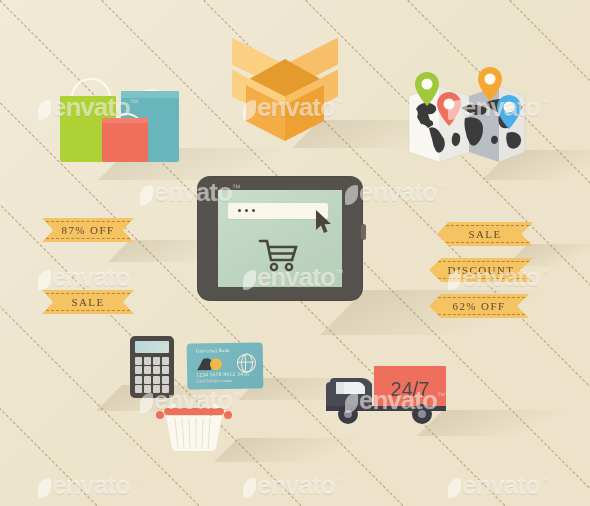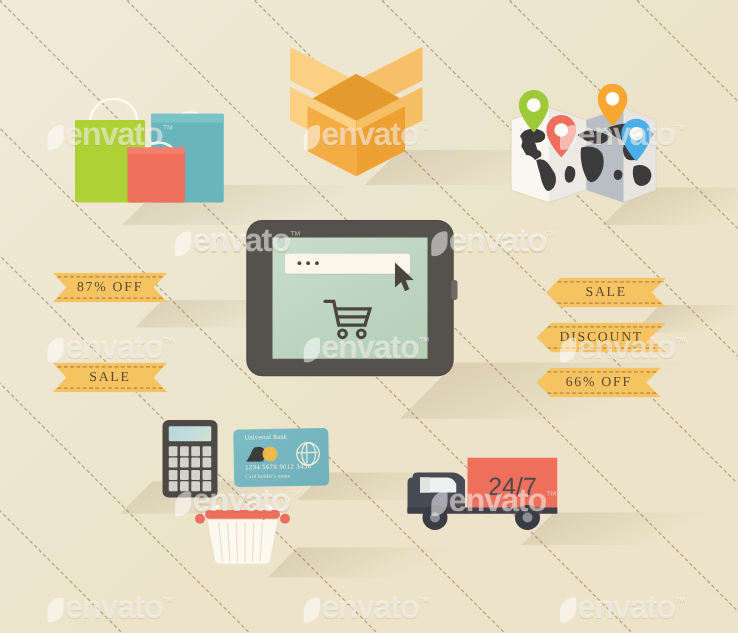--- a/index.html
+++ b/index.html
@@ -294,21 +294,21 @@
     <span>SALE</span>
   </div>
   <div class="ribbon rib-right" style="left:429px;top:258px;width:104px;">
     <i class="dash t"></i>
       <i class="dash b"></i>
     <span>DISCOUNT</span>
   </div>
   <div class="ribbon rib-right" style="left:429px;top:294px;width:100px;">
     <i class="dash t"></i>
       <i class="dash b"></i>
-    <span>66% OFF</span>
+    <span>62% OFF</span>
   </div>
 
   <div id="calc">
     <div class="disp"></div>
     <div class="keys">
       <i></i>
         <i></i>
         <i></i>
         <i></i>
       <i></i>

